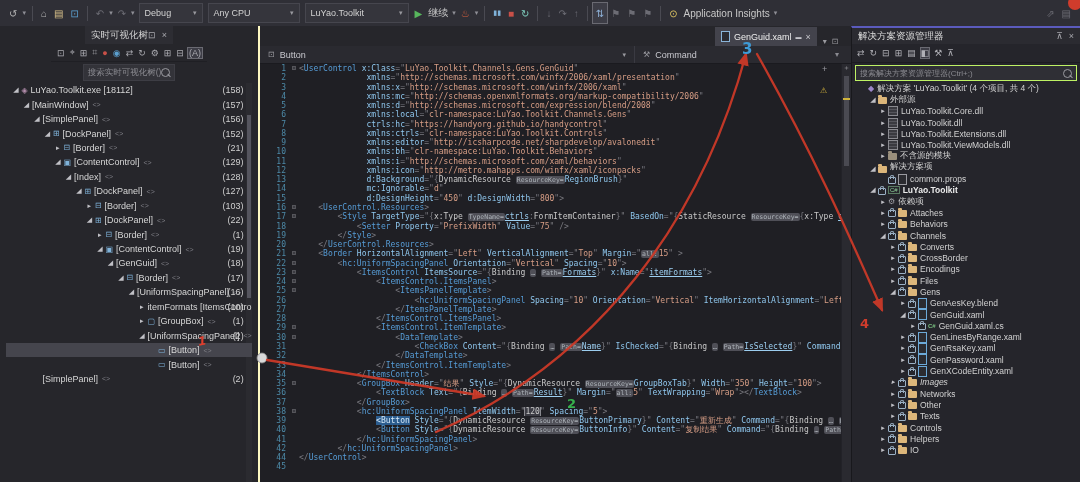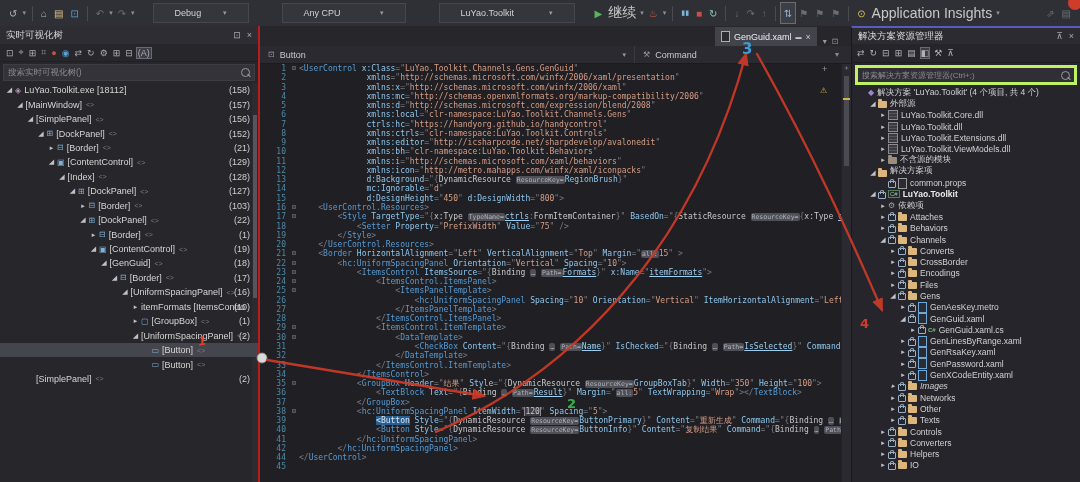--- a/index.html
+++ b/index.html
@@ -6,27 +6,27 @@
   body{width:1080px;height:482px;position:relative;overflow:hidden;
        font-family:"Liberation Sans",sans-serif;color:#cccccc;font-size:9px;}
   
   .toolbar{position:absolute;top:0;left:0;right:0;height:26px;background:#2f2f36;
            border-bottom:1px solid #222228;display:flex;align-items:center;padding:0 6px;gap:1px;}
   .ticon{font-size:10px;color:#b4b4b4;padding:0 3px;display:inline-flex;align-items:center;height:20px;}
   .ticon.sm{font-size:7px;color:#8f8f96;padding:0 1px;}
   .ticon.dim{color:#6c6c74;}
   .tsep{width:1px;height:15px;background:#4a4a52;margin:0 4px;flex:none;}
   .tsel{display:flex;align-items:center;justify-content:space-between;height:18px;background:#35353c;
-        border:1px solid #46464e;padding:0 21px;font-size:9px;color:#d2d2d2;margin:0 16px;flex:none;}
-  .tlabel{font-size:14px;color:#c8c8c8;margin:0 2px;}
+        border:1px solid #46464e;padding:0 5px;font-size:9px;color:#d2d2d2;margin:0 2px;flex:none;}
+  .tlabel{font-size:10px;color:#c8c8c8;margin:0 2px;}
   .caret{font-size:7px;color:#9a9aa0;margin-left:4px;}
   
   .main{position:absolute;top:26px;bottom:0;left:0;right:0;display:flex;}
   
-  .panel-left{width:258px;flex:none;background:#26262b;border-right:2px solid #b91c1c;display:flex;flex-direction:column;}
+  .panel-left{width:258px;flex:none;background:#26262b;border-right:2px solid #fef9c3;display:flex;flex-direction:column;align-items:center;}
   .pl-title{height:18px;display:flex;align-items:center;justify-content:space-between;padding:0 6px;
             font-size:9.5px;color:#d2d2d2;background:#2d2d33;}
   .pl-title .btns{display:flex;gap:6px;color:#a8a8ae;font-size:9px;}
   .pl-tools{height:17px;display:flex;gap:3px;align-items:center;padding:0 5px;color:#aaaab0;
             font-size:9px;border-bottom:1px solid #1f1f24;}
   .pl-tools span{padding:0 1px;}
   .boxed{outline:1px solid #6a6a72;background:#3d3d46;}
   .pl-search{height:15px;margin:2px 3px;background:#333339;border:1px solid #3d3d44;display:flex;
              align-items:center;justify-content:space-between;padding:0 4px;font-size:8.5px;color:#8a8a90;}
   .mag{width:7px;height:7px;border:1.2px solid #9a9aa0;border-radius:50%;position:relative;flex:none;}
@@ -75,21 +75,21 @@
   .esb .thumb{position:absolute;top:12px;left:2px;width:5px;height:90px;background:#4a4a52;}
   .esb .mark-y{position:absolute;top:34px;left:1px;width:7px;height:2px;background:#d0b43c;}
   .warn-float{position:absolute;color:#d8b63c;font-size:8px;z-index:40;}
   .plus-float{position:absolute;color:#9a9aa0;font-size:9px;z-index:40;}
   
   .panel-right{width:228px;flex:none;background:#25252b;border-top:2px solid #5b5bbd;border-left:1px solid #18181c;
                display:flex;flex-direction:column;}
   .pr-title{height:16px;padding:0 6px;font-size:9.5px;color:#dcdcdc;display:flex;align-items:center;justify-content:space-between;background:#2b2b31;}
   .pr-title .btns{display:flex;gap:6px;color:#a8a8ae;font-size:9px;}
   .pr-tools{height:18px;display:flex;gap:5px;align-items:center;padding:0 5px;color:#b0b0b6;font-size:9px;border-bottom:1px solid #1c1c21;}
-  .pr-search{height:14px;margin:2px 3px;background:#2f2f35;border:3px solid #bef264;font-size:8px;color:#8a8a90;
+  .pr-search{height:14px;margin:2px 3px;background:#2f2f35;border:1px solid #bef264;font-size:8px;color:#8a8a90;
              display:flex;align-items:center;justify-content:space-between;padding:0 4px;}
   .sln-rows{flex:1;font-size:8.5px;overflow:hidden;}
   .sr{height:11.3px;display:flex;align-items:center;color:#d2d2d2;white-space:nowrap;}
   .sr.bold .sr-label{font-weight:bold;color:#ececec;}
   .sr .tw{width:10px;}
   .sr-label{overflow:hidden;text-overflow:clip;}
   .lock{width:6px;height:5px;border:1px solid #9ab0c4;border-radius:1px;position:relative;margin:2px 2px 0 0;flex:none;}
   .lock::before{content:'';position:absolute;top:-3px;left:1px;width:2px;height:3px;border:1px solid #9ab0c4;
                 border-bottom:none;border-radius:2px 2px 0 0;}
   .ic-folder{width:9px;height:7px;background:#dcb67a;border-radius:1px;position:relative;margin:1px 3px 0 0;flex:none;}
@@ -718,21 +718,21 @@
         <div class="sr" style="padding-left: 36px;">
           <span class="tw">◢</span>
           <span class="lock"></span>
           <span class="ic-folder"></span>
           <span class="sr-label">Gens</span>
         </div>
         <div class="sr" style="padding-left: 46px;">
           <span class="tw">▸</span>
           <span class="lock"></span>
           <span class="ic-filebox xaml"></span>
-          <span class="sr-label">GenAesKey.metro</span>
+          <span class="sr-label">GenAesKey.blend</span>
         </div>
         <div class="sr" style="padding-left: 46px;">
           <span class="tw">◢</span>
           <span class="lock"></span>
           <span class="ic-filebox xaml"></span>
           <span class="sr-label">GenGuid.xaml</span>
         </div>
         <div class="sr" style="padding-left: 56px;">
           <span class="tw">▸</span>
           <span class="lock"></span>
@@ -785,26 +785,20 @@
           <span class="tw">▸</span>
           <span class="lock"></span>
           <span class="ic-folder"></span>
           <span class="sr-label">Texts</span>
         </div>
         <div class="sr" style="padding-left: 26px;">
           <span class="tw">▸</span>
           <span class="lock"></span>
           <span class="ic-folder"></span>
           <span class="sr-label">Controls</span>
-        </div>
-        <div class="sr" style="padding-left: 26px;">
-          <span class="tw">▸</span>
-          <span class="lock"></span>
-          <span class="ic-folder"></span>
-          <span class="sr-label">Converters</span>
         </div>
         <div class="sr" style="padding-left: 26px;">
           <span class="tw">▸</span>
           <span class="lock"></span>
           <span class="ic-folder"></span>
           <span class="sr-label">Helpers</span>
         </div>
         <div class="sr" style="padding-left: 26px;">
           <span class="tw">▸</span>
           <span class="lock"></span>

